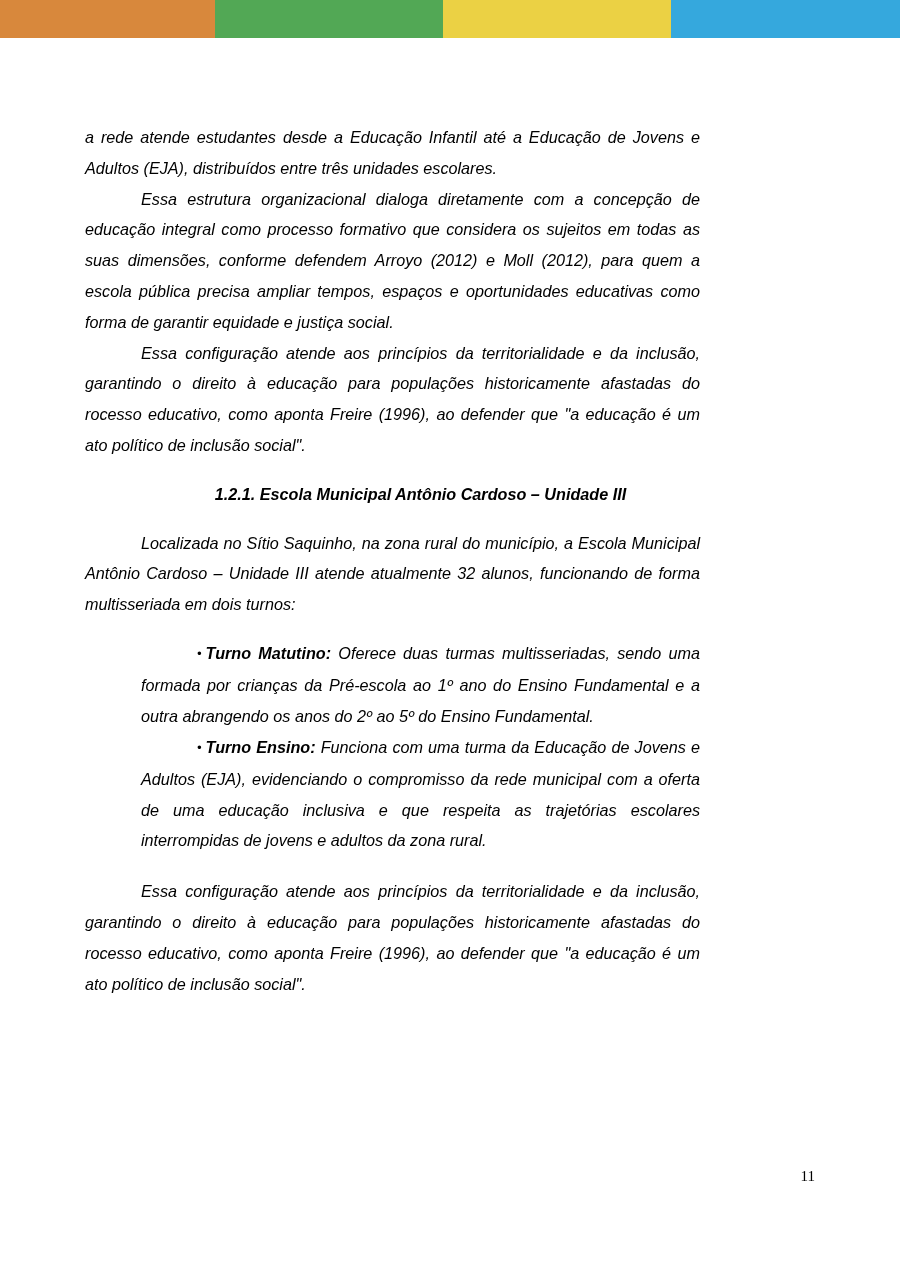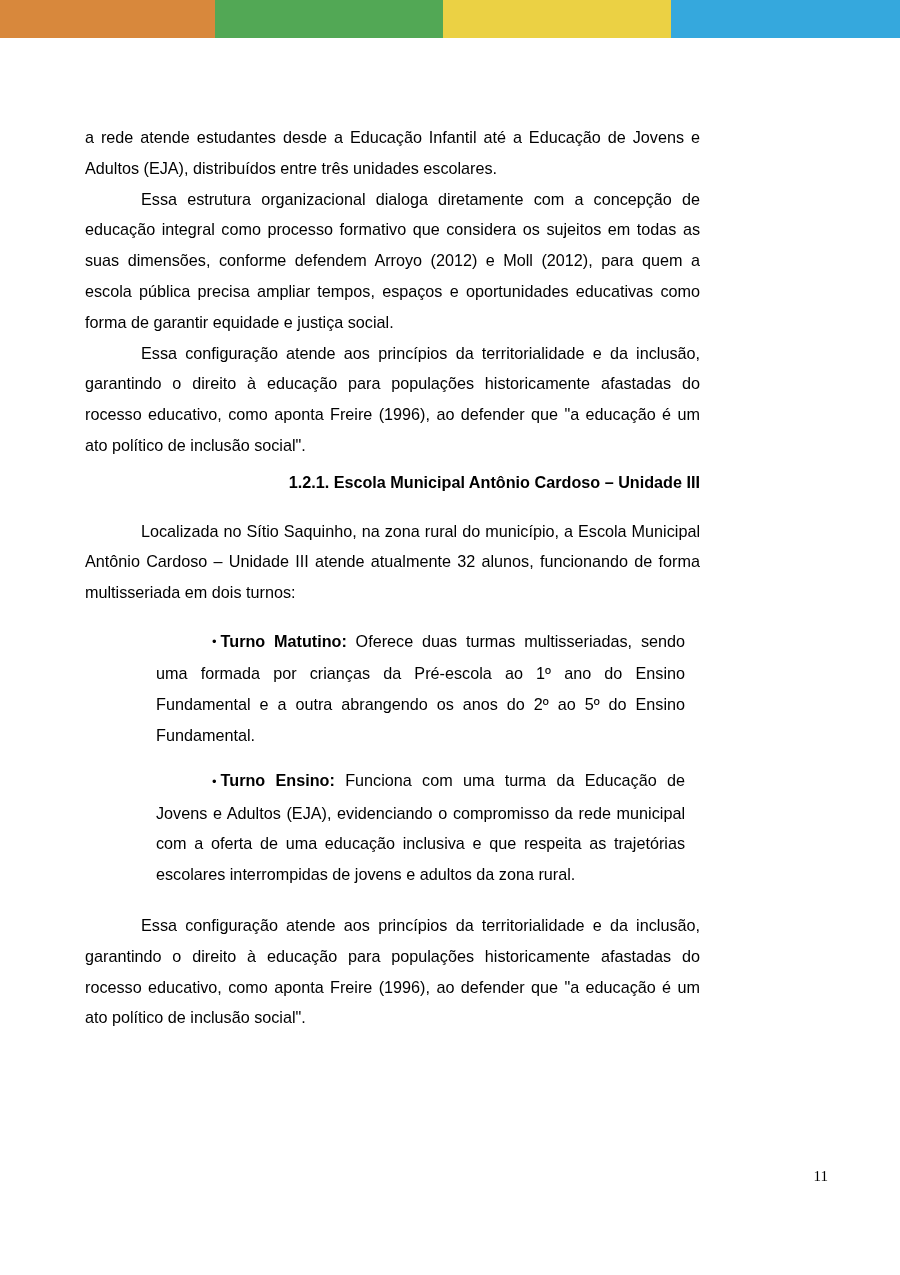--- a/index.html
+++ b/index.html
@@ -28,59 +28,60 @@
   .seg-orange { width: 215px; }
   .seg-green  { width: 228px; }
   .seg-yellow { width: 228px; }
   .seg-blue   { width: 229px; }
 
   
   .page {
     padding: 0 85px;
     box-sizing: border-box;
     width: 785px;
+    font-style: italic;
   }
 
   .content {
     margin-top: 84px;
   }
 
   p.body-text {
     margin: 0;
     font-size: 16.2px;
     line-height: 30.8px;
     text-align: justify;
     text-justify: inter-word;
     color: #000;
   }
 
   p.indent {
     text-indent: 56px;
   }
 
   h3.section-heading {
-    margin: 6px 0 0 0;
+    margin: 18px 0 0 0;
     font-size: 16.2px;
     line-height: 30.8px;
     font-weight: bold;
     text-indent: 56px;
-    text-align: right;
+    text-align: center;
   }
 
   .after-heading {
     margin-top: 18px !important;
   }
 
   .bullet-block {
     margin-top: 18px;
     padding-left: 56px;
   }
 
   p.bullet-item {
-    margin: 15px;
+    margin: 0;
     font-size: 16.2px;
     line-height: 30.8px;
     text-align: justify;
     text-indent: 56px;
   }
 
   p.bullet-item .dot {
     font-size: 13px;
     vertical-align: middle;
     padding-right: 4px;
@@ -89,21 +90,21 @@
   p.bullet-item .lead {
     font-weight: bold;
   }
 
   .gap-before {
     margin-top: 20px !important;
   }
 
   .page-number {
     position: absolute;
-    right: 72px;
+    right: 85px;
     top: 1168px;
     font-size: 15px;
     font-family: "Liberation Serif", serif;
     color: #000;
   }
 </style>
 </head>
 <body>
 
 <div class="topbar">

